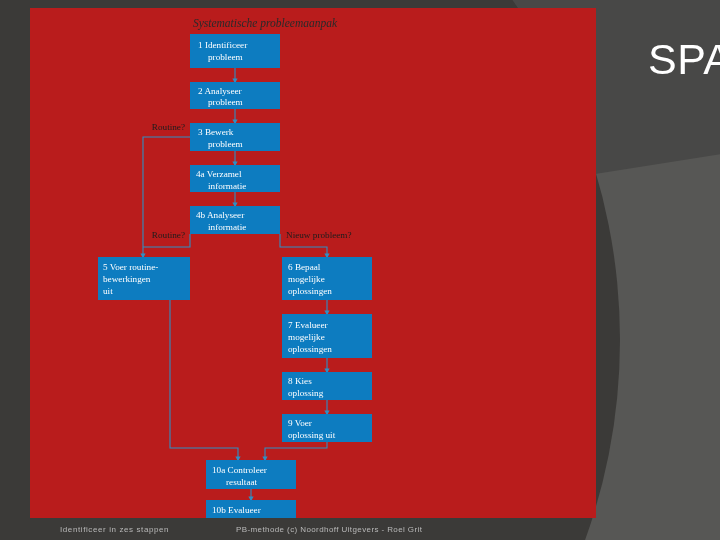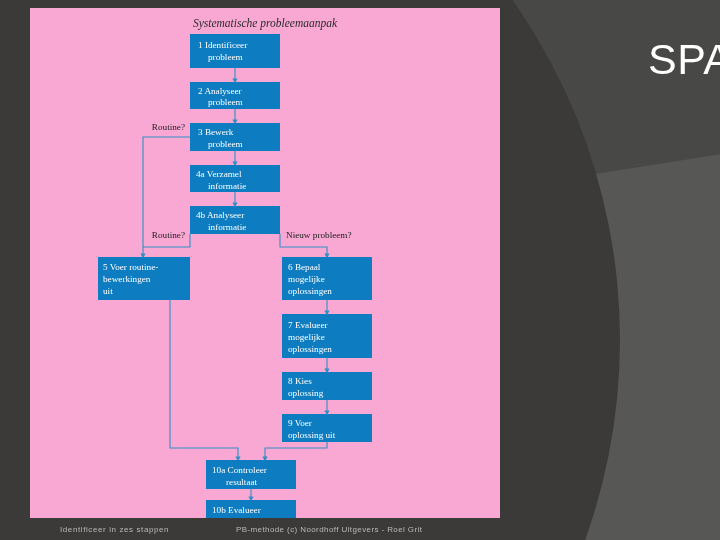--- a/index.html
+++ b/index.html
@@ -92,23 +92,23 @@
     color: #b9b9b9;
     letter-spacing: 0.4px;
     white-space: nowrap;
   }
 
   
   .chart-card {
     position: absolute;
     left: 30px;
     top: 8px;
-    width: 470px;
+    width: 566px;
     height: 510px;
-    background: #f9a8d4;
+    background: #b91c1c;
     overflow: hidden;
   }
   .chart-svg { display: block; }
 
   .fig-title {
     font-family: "Liberation Serif", serif;
     font-style: italic;
     font-size: 11.5px;
     fill: #2a2a2a;
   }

